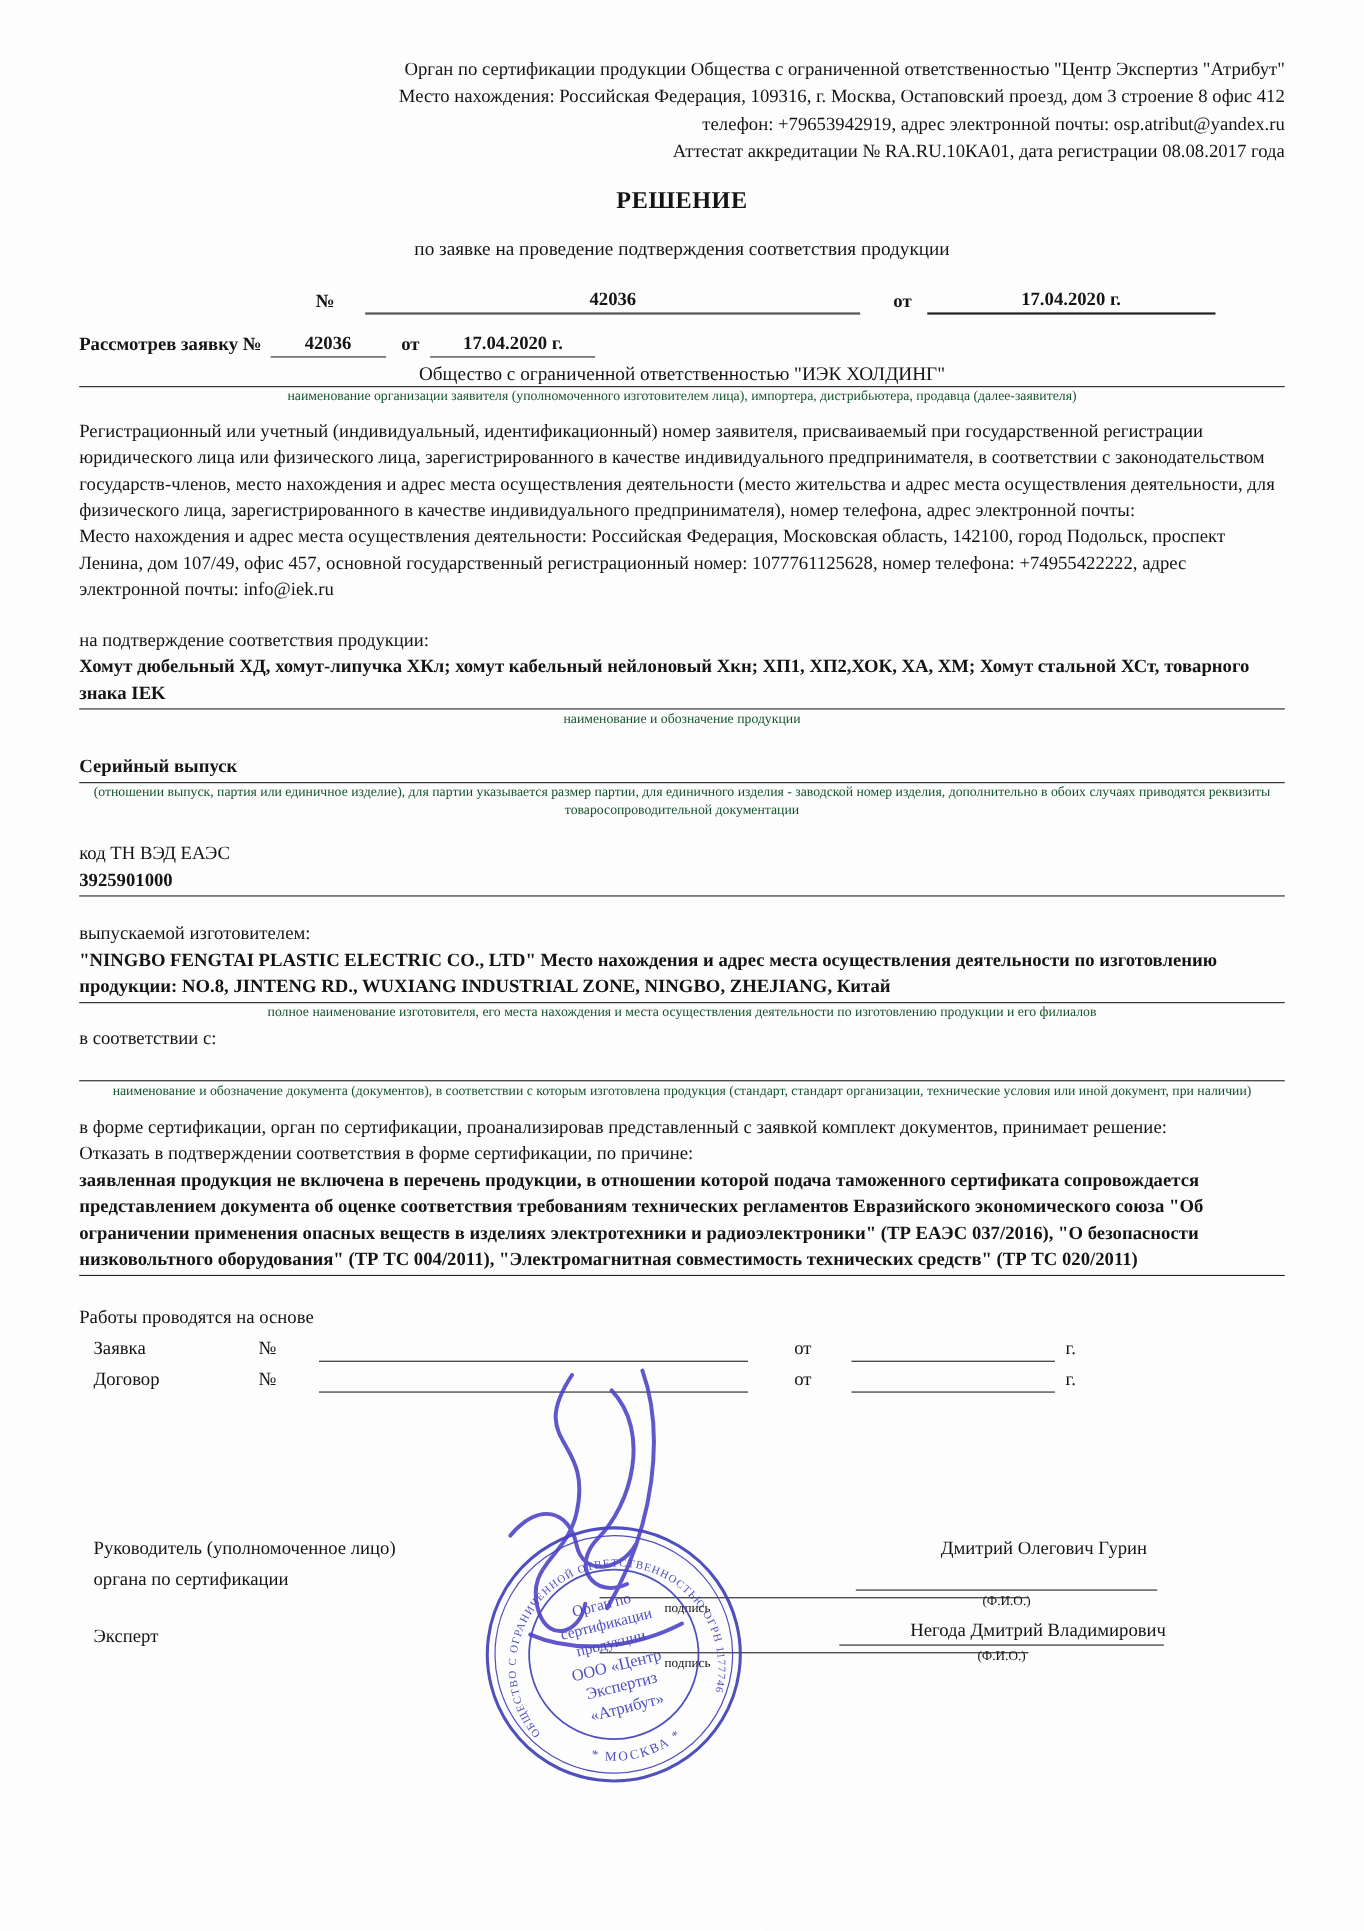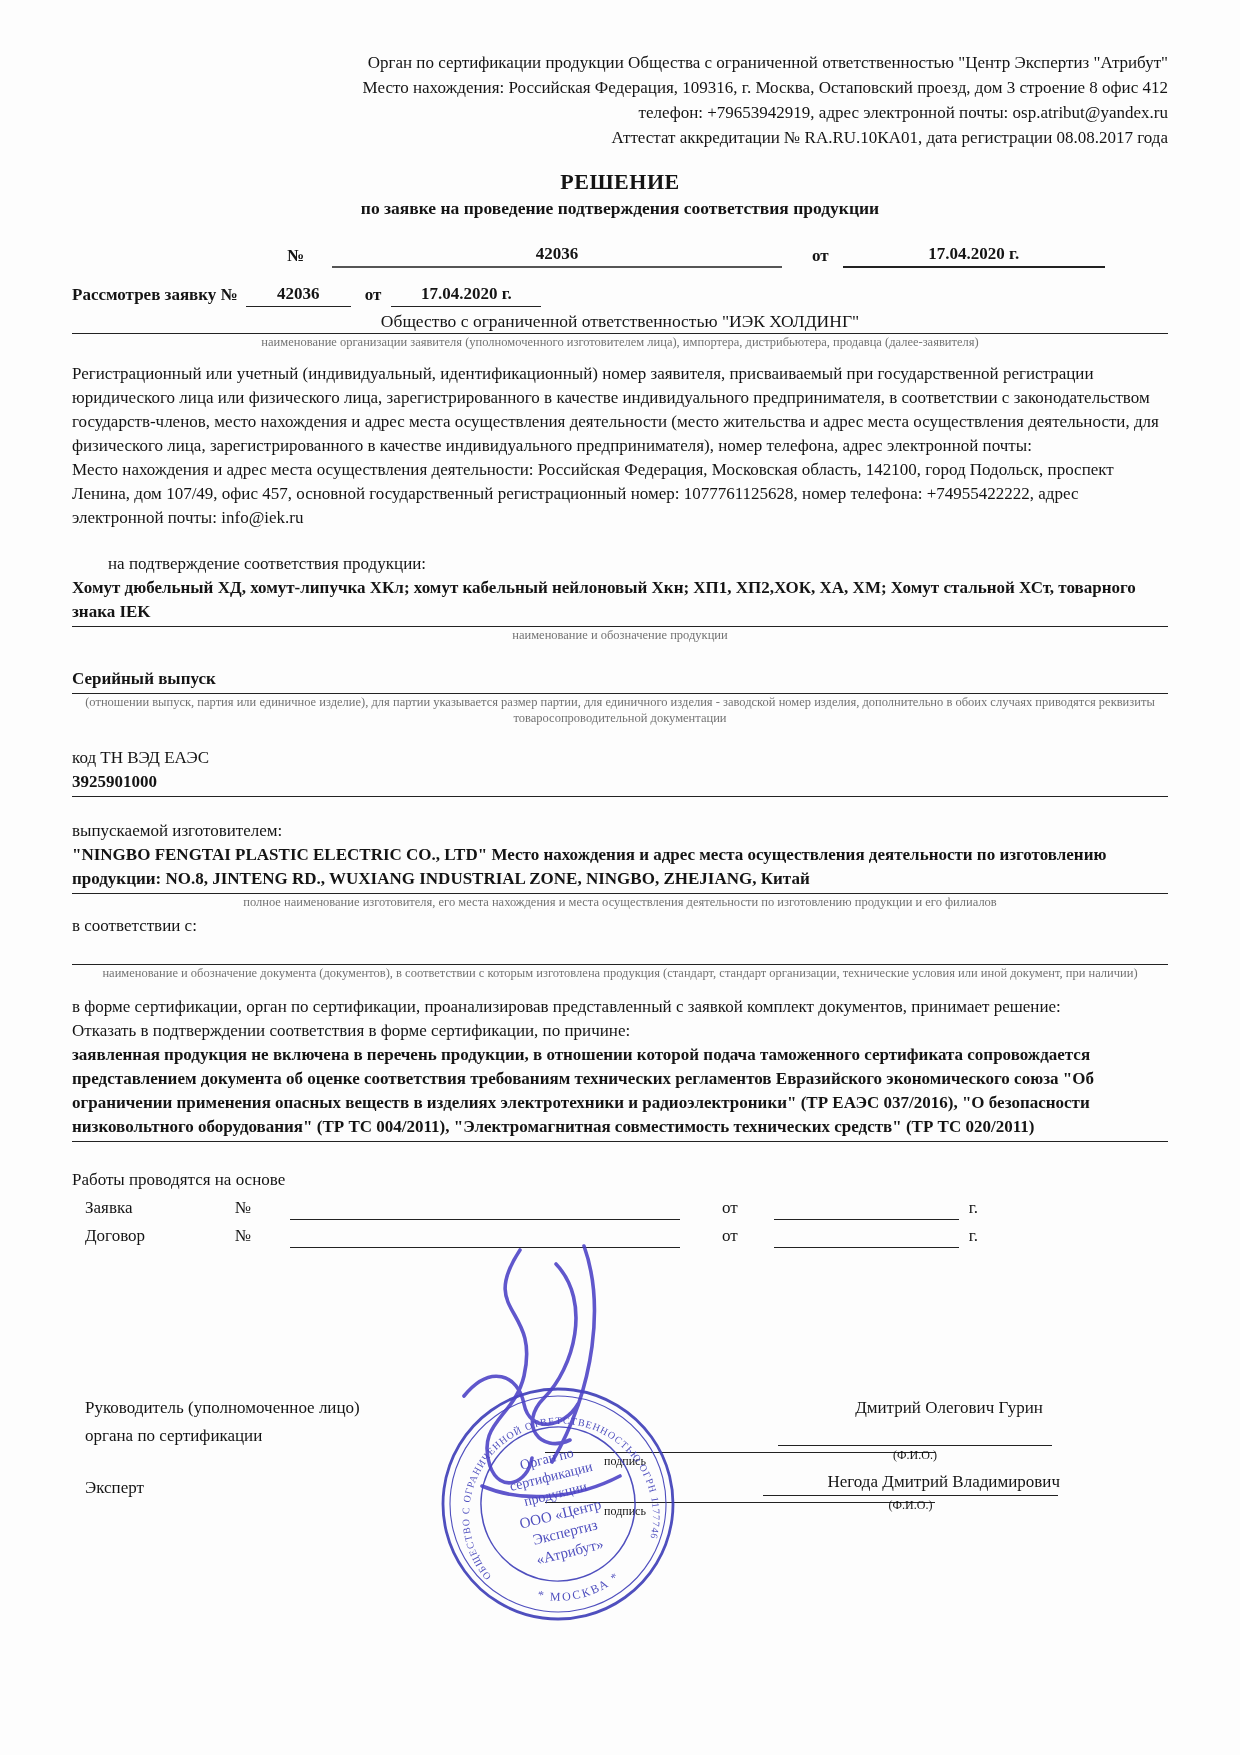--- a/index.html
+++ b/index.html
@@ -9,31 +9,31 @@
     background:#fdfdfd;
     font-family:"Liberation Serif", serif;
     color:#141414;
     overflow:hidden;
   }
   .content{padding:50px 72px 0 72px;font-size:17px;line-height:24px;}
   .letterhead{text-align:right;line-height:25px;}
   .center{text-align:center;}
   .bold{font-weight:normal;}
   .doc-title{margin-top:20px;font-size:22px;font-weight:bold;letter-spacing:.5px;text-align:center;}
-  .doc-subtitle{margin-top:2px;font-size:17.5px;font-weight:bold;text-align:center;}
+  .doc-subtitle{margin-top:20px;font-size:17.5px;font-weight:normal;text-align:center;}
   .numrow{margin-top:22px;display:flex;align-items:flex-end;font-weight:bold;}
   .numrow .lbl{margin-left:215px;}
   .u-line{border-bottom:2px solid #555;text-align:center;}
   .u-line.dark{border-bottom:2px solid #222;}
   .w450{width:450px;margin-left:28px;}
   .w260{width:262px;margin-left:14px;}
   .approw{margin-top:14px;display:flex;align-items:flex-end;font-weight:bold;}
   .ufield{border-bottom:1.5px solid #222;text-align:center;padding:0 10px;}
   .applicant{margin-top:2px;border-bottom:1.5px solid #222;text-align:center;font-size:17.5px;}
-  .caption{font-size:12.5px;line-height:16px;text-align:center;color:#737373;}
+  .caption{font-size:12.5px;line-height:16px;text-align:center;color:#14532d;}
   .para{margin-top:8px;}
   .underlined-block{border-bottom:1.5px solid #222;padding-bottom:2px;font-weight:bold;}
   .sect{margin-top:14px;}
   .basisrow{display:flex;margin-top:4px;}
   .basisrow .rlabel{width:150px;margin-left:13px;}
   .basisrow .rno{width:55px;}
   .bline1{width:390px;border-bottom:1.5px solid #222;}
   .bline2{width:185px;border-bottom:1.5px solid #222;}
   .ot{margin:0 0 0 42px;}
   .ge{margin-left:10px;}
@@ -74,21 +74,21 @@
       <span style="margin-left:14px;">от</span>
       <span class="ufield" style="min-width:130px;margin-left:10px;">17.04.2020 г.</span>
     </div>
 
     <div class="applicant">Общество с ограниченной ответственностью "ИЭК ХОЛДИНГ"</div>
     <div class="caption">наименование организации заявителя (уполномоченного изготовителем лица), импортера, дистрибьютера, продавца (далее-заявителя)</div>
 
     <div class="para bold" style="margin-top:12px;">Регистрационный или учетный (индивидуальный, идентификационный) номер заявителя, присваиваемый при государственной регистрации юридического лица или физического лица, зарегистрированного в качестве индивидуального предпринимателя, в соответствии с законодательством государств-членов, место нахождения и адрес места осуществления деятельности (место жительства и адрес места осуществления деятельности, для физического лица, зарегистрированного в качестве индивидуального предпринимателя), номер телефона, адрес электронной почты:</div>
     <div>Место нахождения и адрес места осуществления деятельности: Российская Федерация, Московская область, 142100, город Подольск, проспект Ленина, дом 107/49, офис 457, основной государственный регистрационный номер: 1077761125628, номер телефона: +74955422222, адрес электронной почты: info@iek.ru</div>
 
-    <div class="sect bold" style="margin-top:22px;margin-left:36px;">на подтверждение соответствия продукции:</div>
+    <div class="sect bold" style="margin-top:22px;">на подтверждение соответствия продукции:</div>
     <div class="underlined-block">Хомут дюбельный ХД, хомут-липучка ХКл; хомут кабельный нейлоновый Хкн; ХП1, ХП2,ХОК, ХА, ХМ; Хомут стальной ХСт, товарного знака IEK</div>
     <div class="caption">наименование и обозначение продукции</div>
 
     <div class="sect underlined-block" style="margin-top:24px;">Серийный выпуск</div>
     <div class="caption">(отношении выпуск, партия или единичное изделие), для партии указывается размер партии, для единичного изделия - заводской номер изделия, дополнительно в обоих случаях приводятся реквизиты товаросопроводительной документации</div>
 
     <div class="sect bold" style="margin-top:20px;">код ТН ВЭД ЕАЭС</div>
     <div class="underlined-block">3925901000</div>
 
     <div class="sect bold" style="margin-top:22px;">выпускаемой изготовителем:</div>

